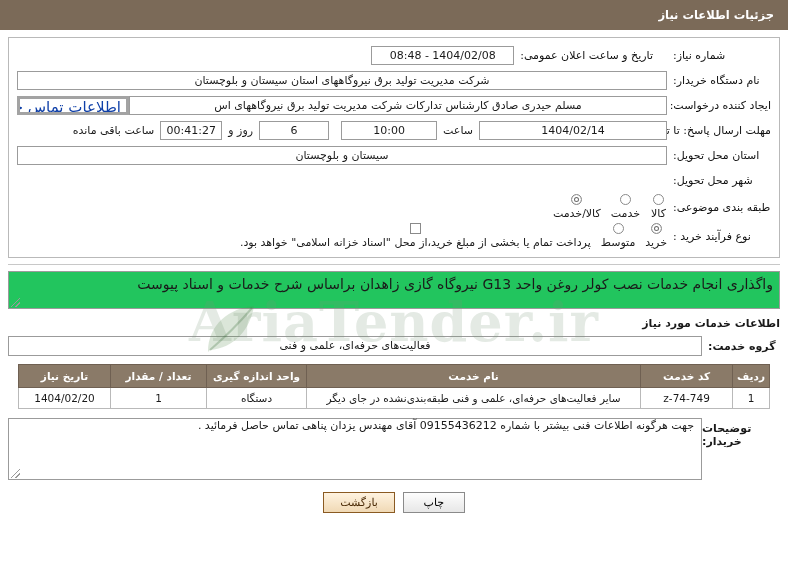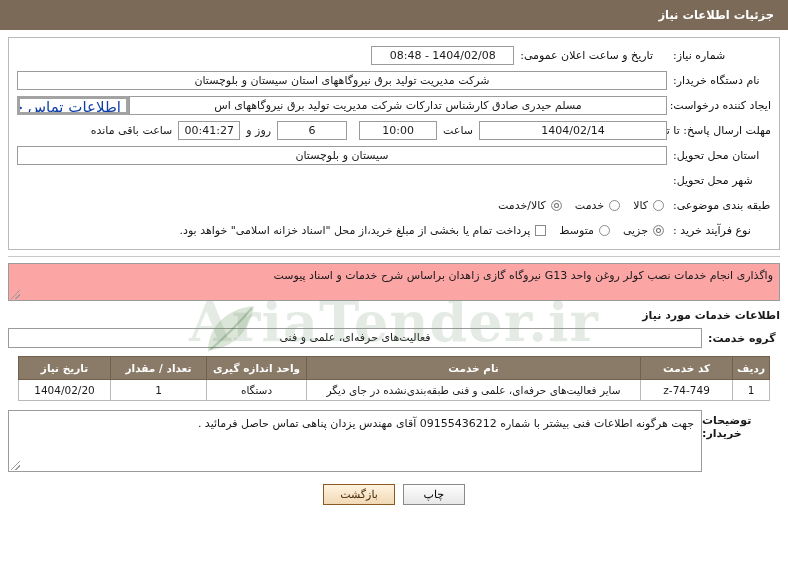--- a/index.html
+++ b/index.html
@@ -78,36 +78,36 @@
     border: 1px solid #8a8a8a; background: #fff;
     display: inline-block; vertical-align: middle;
     margin: 0 3px;
   }
   .radio.on { background: #fff; box-shadow: inset 0 0 0 2px #fff, inset 0 0 0 3px #6b6b6b; }
   .chk {
     width: 11px; height: 11px;
     border: 1px solid #8a8a8a; background: #fff;
     display: inline-block; vertical-align: middle; margin: 0 3px;
   }
-  .opt { display: flex; align-items: center; gap: 2px; margin-left: 10px; font-size: 11px; white-space: nowrap; }
+  .opt { display: flex; align-items: center; gap: 2px; margin-left: 10px; font-size: 11px; white-space: nowrap; flex-direction: column; }
 
   
   .sec2 { margin: 6px 8px 0 8px; }
   .bigrow { display: flex; align-items: flex-start; }
   .biglbl {
     width: 78px; flex: 0 0 78px;
     text-align: left; font-weight: bold; font-size: 11px;
     padding: 4px 0 0 6px;
   }
   .bigbox {
     flex: 1 1 auto;
     border: 1px solid #9b9b9b;
     min-height: 38px;
-    background: #fca5a5;
-    font-size: 11px;
+    background: #22c55e;
+    font-size: 14px;
     padding: 4px 6px;
     position: relative;
     text-align: right;
     line-height: 16px;
   }
   .resize-handle {
     position: absolute; left: 2px; bottom: 1px;
     width: 9px; height: 9px;
     background:
       linear-gradient(135deg, transparent 46%, #9a9a9a 46%, #9a9a9a 54%, transparent 54%),
@@ -145,21 +145,21 @@
     text-align: center;
     background: #fff;
     font-size: 10.5px;
     vertical-align: middle;
   }
   
   .noterow { display: flex; align-items: flex-start; margin: 9px 8px 0 8px; }
   .notelbl { width: 78px; flex: 0 0 78px; text-align: left; font-weight: bold; font-size: 11px; padding: 4px 6px 0 0; }
   .notebox {
     flex: 1 1 auto; border: 1px solid #9b9b9b; min-height: 62px;
-    background: #fff; font-size: 11px; padding: 6px 7px; position: relative;
+    background: #fff; font-size: 11px; padding: 0 7px; position: relative;
     text-align: right;
   }
   
   .btnbar { display: flex; justify-content: center; gap: 8px; margin-top: 12px; }
   .btn {
     border: 1px solid #8a8a8a;
     background: linear-gradient(#fdfdfd, #e7e7e7);
     font-size: 11px; padding: 3px 16px;
     min-width: 62px; text-align: center;
     cursor: pointer;
@@ -215,21 +215,21 @@
       <div class="fld grow" style="text-align:center">مسلم حیدری صادق کارشناس تدارکات شرکت مدیریت تولید برق نیروگاههای اس</div>
       <div class="linkfield" style="width:112px;text-align:center">اطلاعات تماس خریدار</div>
     </div>
 
     <div class="row">
       <div class="lbl w1" style="line-height:11px">
         <span>مهلت ارسال پاسخ: تا تاریخ:</span>
       </div>
       <div class="fld" style="width:188px">1404/02/14</div>
       <div class="mini-lbl">ساعت</div>
-      <div class="fld" style="width:78px">10:00</div>
+      <div class="fld" style="width:96px">10:00</div>
       <div class="fld" style="width:70px;margin-right:12px">6</div>
       <div class="mini-lbl">روز و</div>
       <div class="fld" style="width:62px">00:41:27</div>
       <div class="mini-lbl">ساعت باقی مانده</div>
     </div>
 
     <div class="row">
       <div class="lbl w1">استان محل تحویل:</div>
       <div class="fld grow">سیستان و بلوچستان</div>
     </div>
@@ -251,21 +251,21 @@
       <div class="opt">
         <span class="radio on"></span>
         <span>کالا/خدمت</span>
       </div>
     </div>
 
     <div class="row" style="margin-bottom:0">
       <div class="lbl w1">نوع فرآیند خرید :</div>
       <div class="opt">
         <span class="radio on"></span>
-        <span>جزیی</span>
+        <span>خرید</span>
       </div>
       <div class="opt">
         <span class="radio"></span>
         <span>متوسط</span>
       </div>
       <div class="opt" style="margin-left:22px">
         <span class="chk"></span>
         <span>پرداخت تمام یا بخشی از مبلغ خرید،از محل "اسناد خزانه اسلامی" خواهد بود.</span>
       </div>
     </div>

